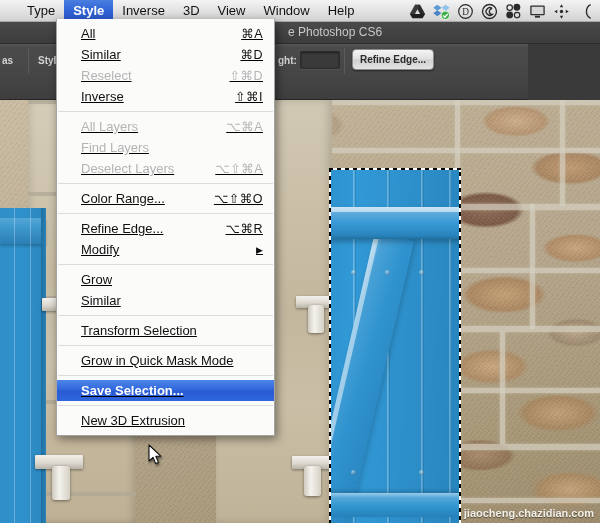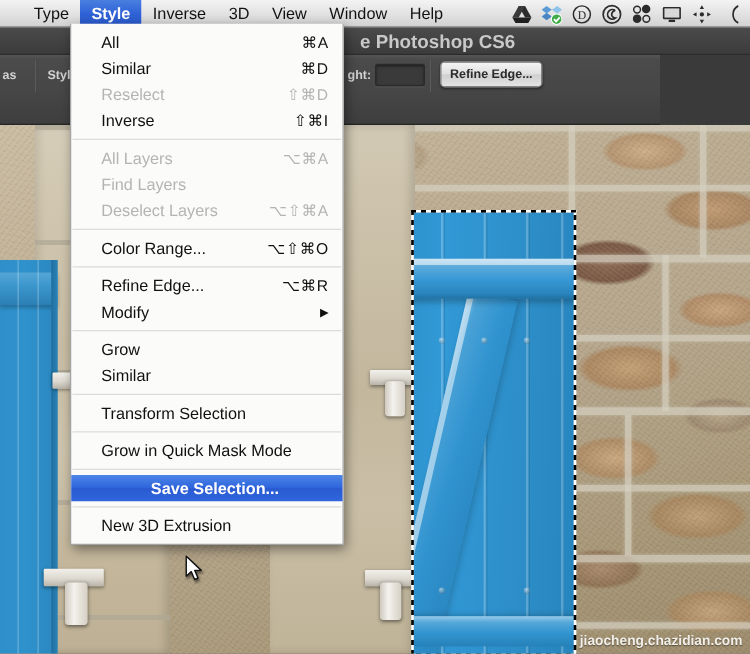--- a/index.html
+++ b/index.html
@@ -155,21 +155,21 @@
   }
 
   
   #title-strip {
     position:absolute; left:0; top:22px; width:600px; height:22px;
     background:linear-gradient(180deg,#4a4a4a 0%,#3c3c3c 100%);
     border-bottom:1px solid #2c2c2c;
   }
   #doc-title {
     position:absolute; left:288px; top:3px;
-    font-size:15px; font-weight:bold; color:#c8c8c8; white-space:nowrap;
+    font-size:12px; font-weight:normal; color:#c8c8c8; white-space:nowrap;
   }
   #options-bar {
     position:absolute; left:0; top:44px; width:528px; height:56px;
     background:linear-gradient(180deg,#555 0%,#4b4b4b 6%,#464646 55%,#3e3e3e 100%);
     border-bottom:1px solid #262626;
   }
   .opt-label {
     position:absolute; font-size:10px; font-weight:bold; color:#d2d2d2;
     white-space:nowrap; top:11px;
   }
@@ -214,35 +214,35 @@
   .status-icon { width:17px; height:17px; display:block; }
 
   
   #select-menu {
     position:absolute; left:56px; top:19px; width:219px;
     background:#fbfbfa;
     border:1px solid #a4a4a4;
     border-top:none;
     box-shadow:2px 3px 9px rgba(0,0,0,.45);
     padding:4px 0 4px 0;
+    text-decoration:underline;
   }
   .mi {
     position:relative; height:21px; display:flex; align-items:center;
     padding:0 11px 0 24px;
     font-size:13px; color:#101010; white-space:nowrap;
   }
   .mi .lbl { flex:1; }
   .mi .key {
     font-size:12.5px; color:#101010; letter-spacing:.5px;
     font-family:"Liberation Sans", sans-serif;
   }
   .mi.disabled .lbl, .mi.disabled .key { color:#b4b4b4; }
   .mi.selected {
     background:linear-gradient(180deg,#4e87e8 0%,#2f65dc 48%,#2a5ad1 52%,#2f66de 100%);
-    text-align:center;
   }
   .mi.selected .lbl { color:#fff; font-weight:bold; }
   .mi .arrow {
     font-size:9px; color:#101010; margin-left:6px;
   }
   .sep {
     height:1px; margin:4px 1px; background:#dcdcdc;
   }
 
   

